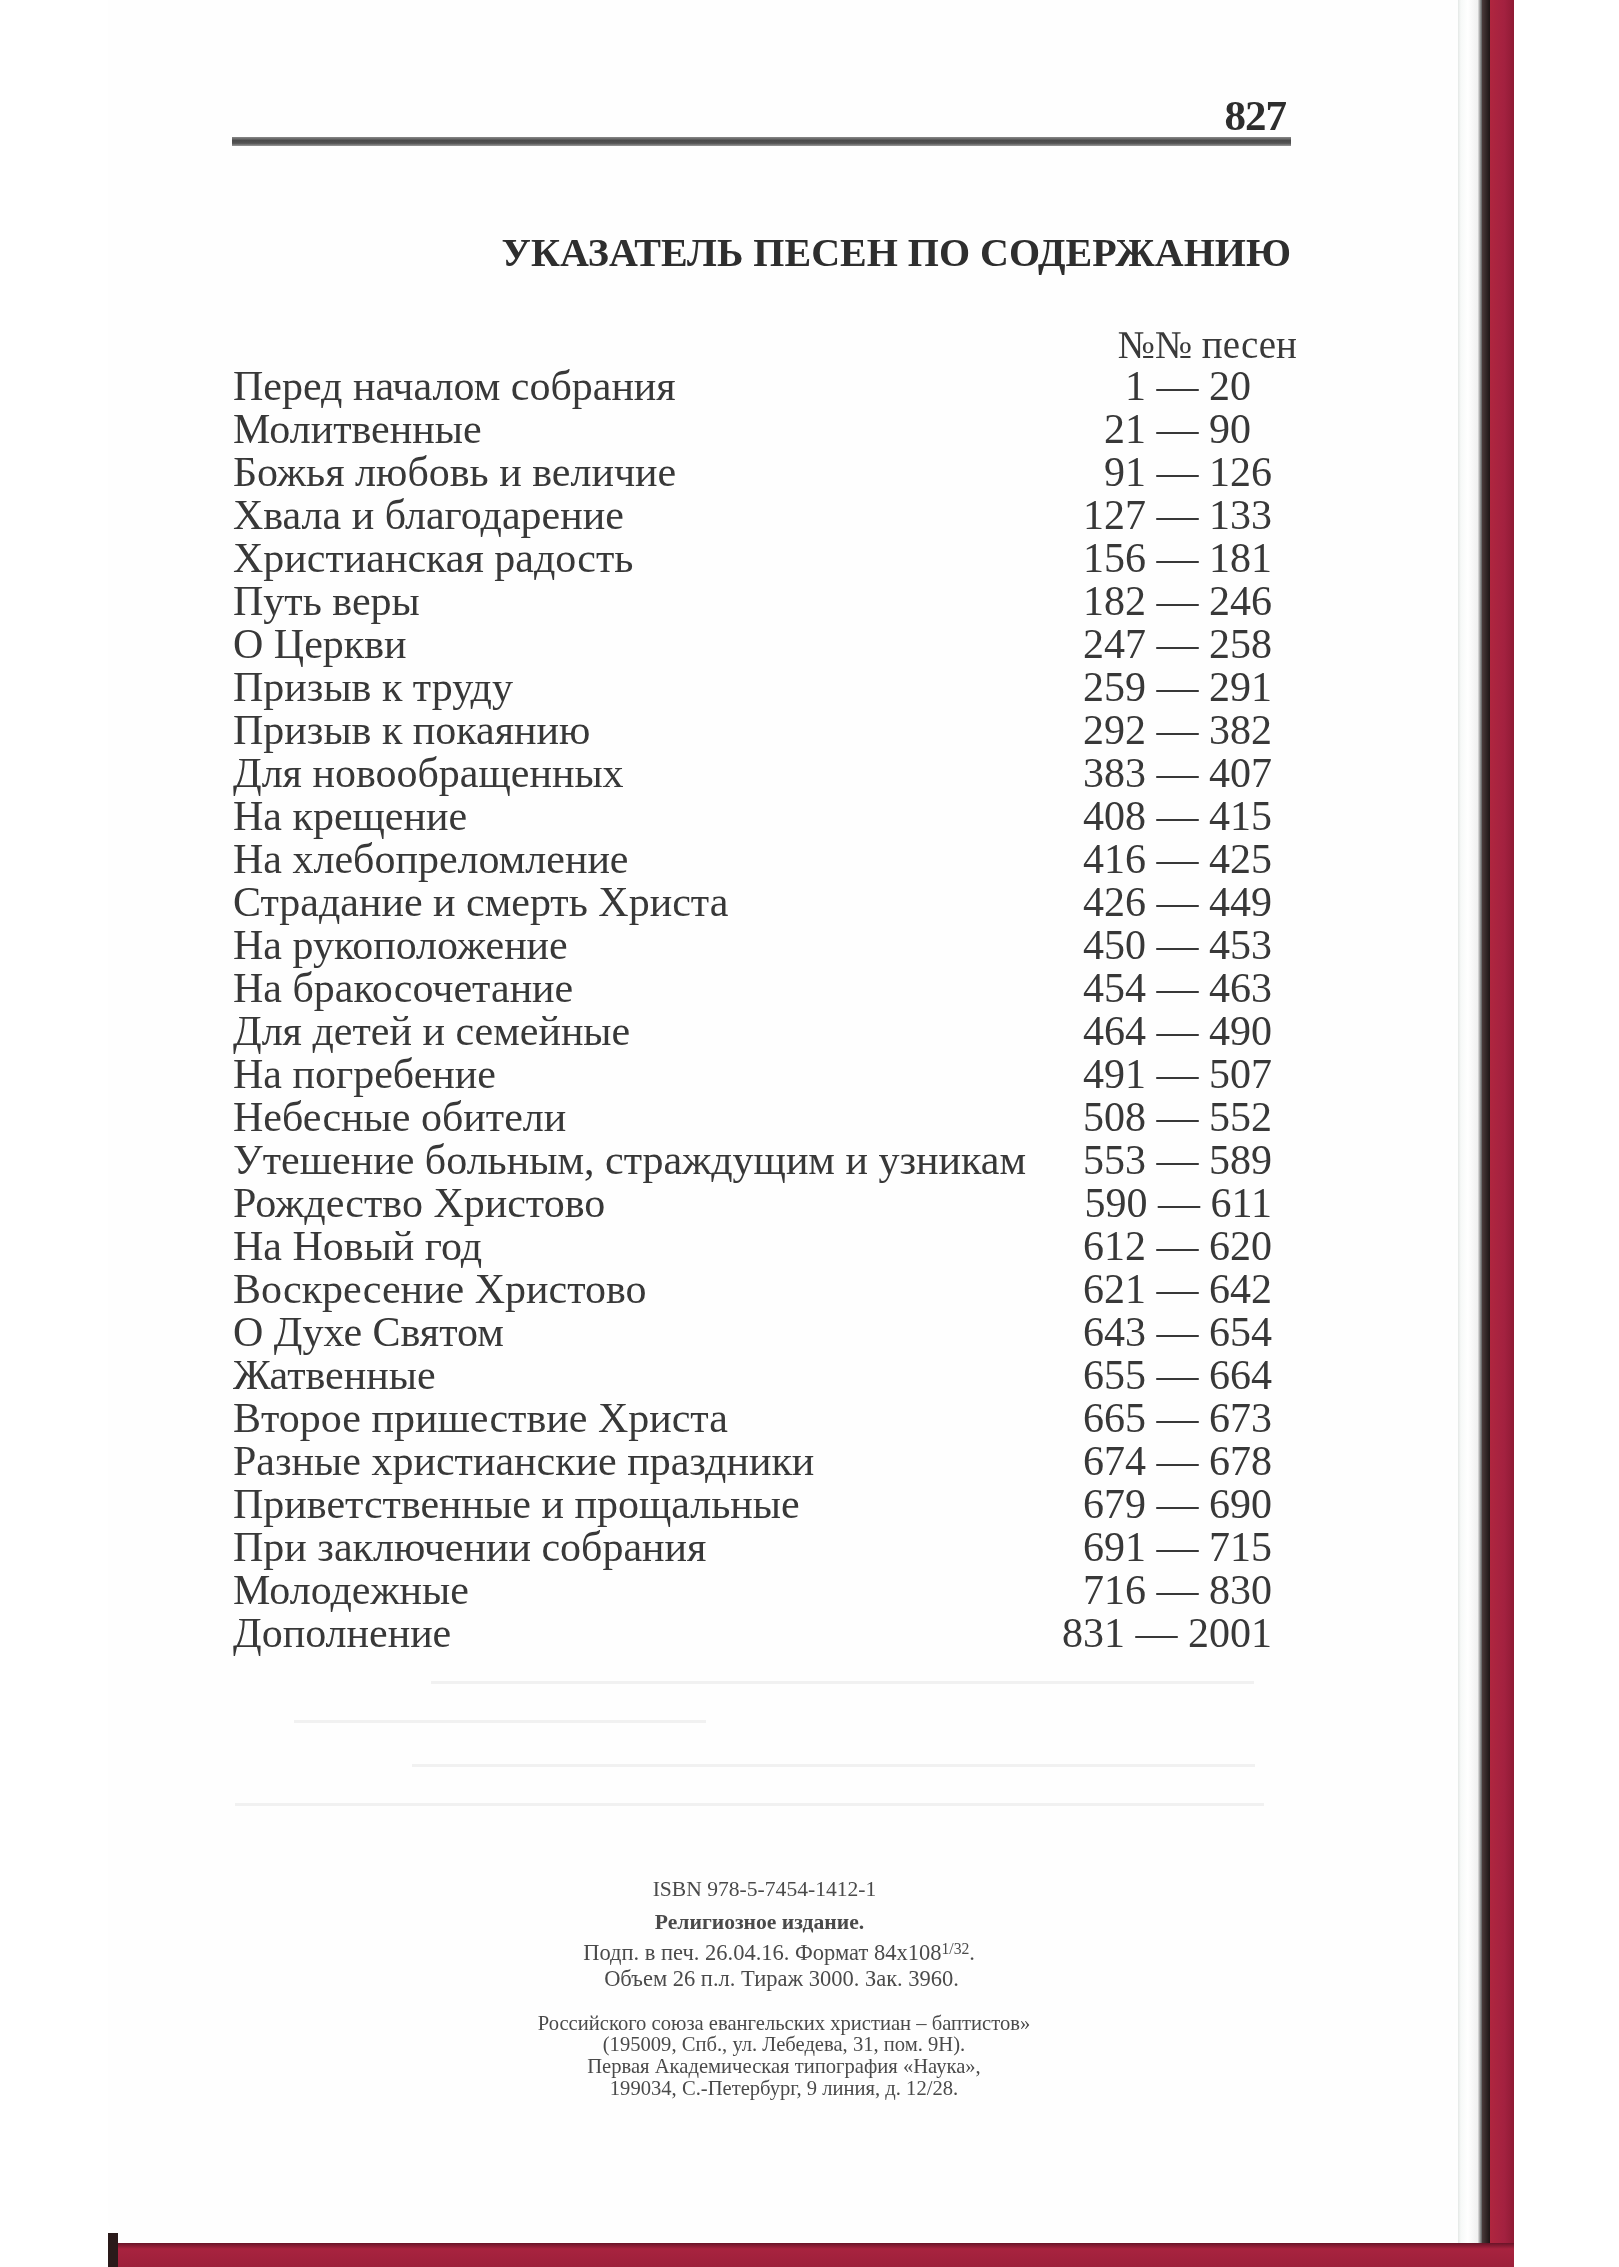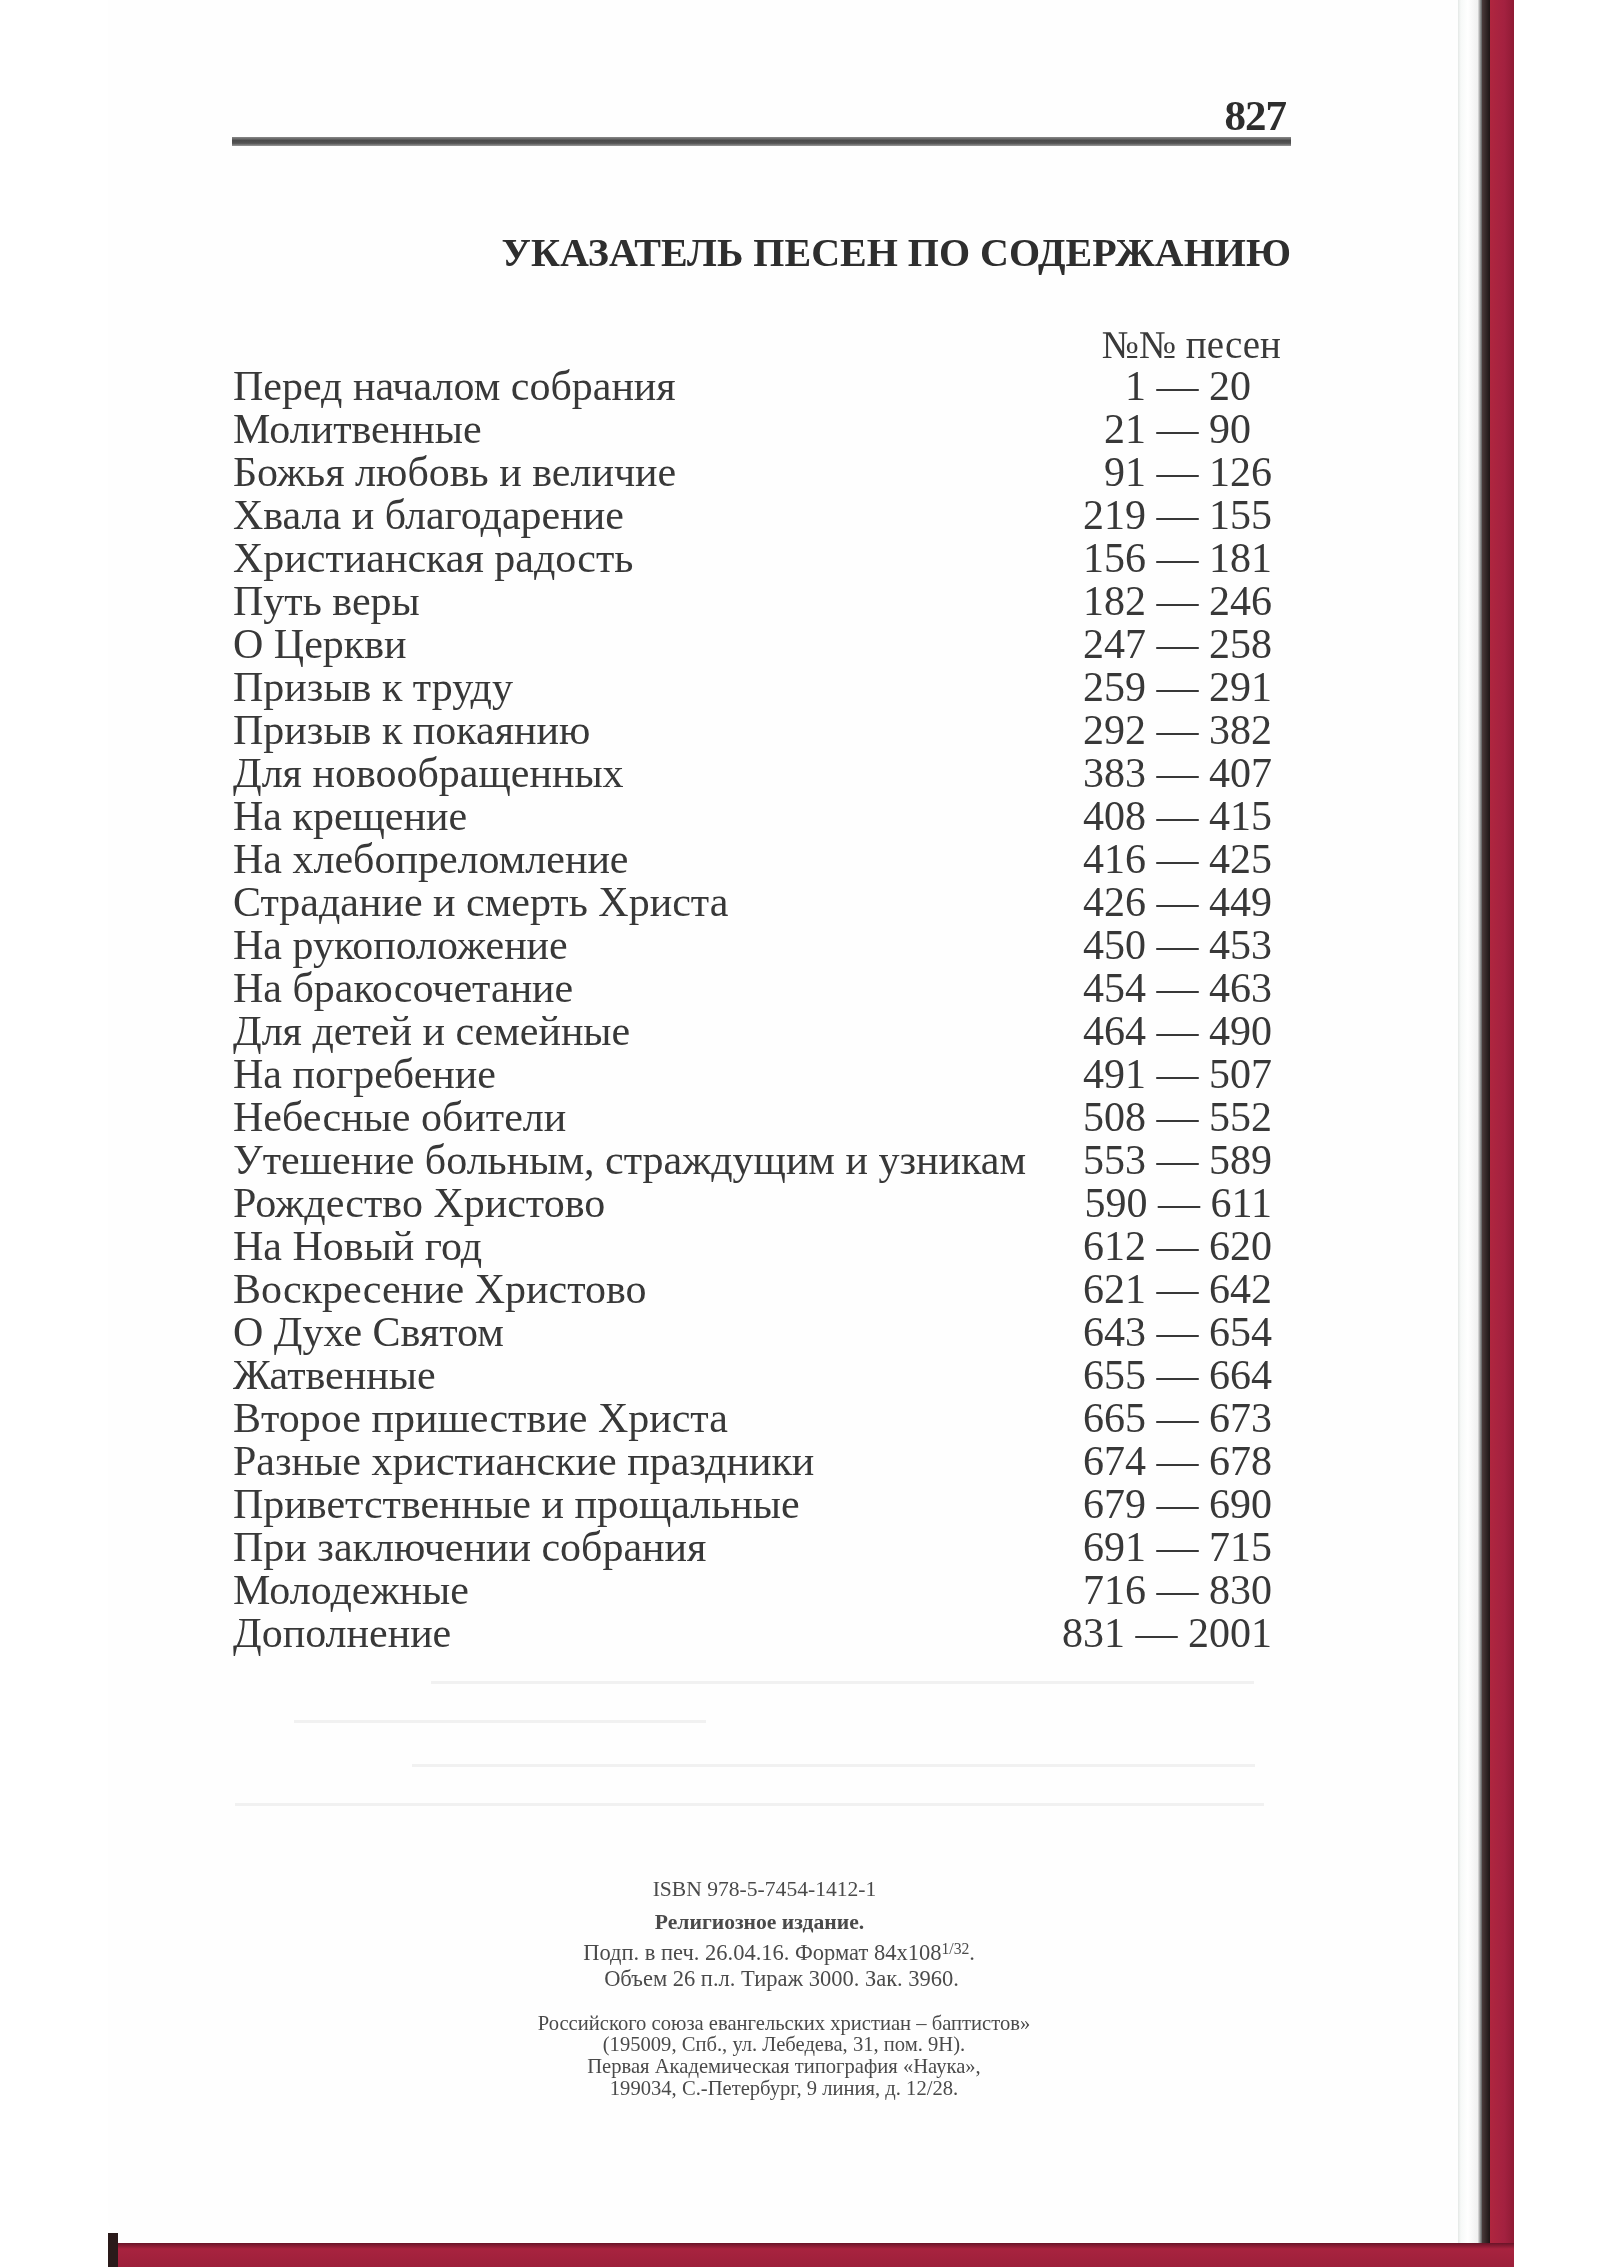--- a/index.html
+++ b/index.html
@@ -89,21 +89,21 @@
     top: 227px;
     text-align: right;
     font-size: 40px;
     font-weight: bold;
     line-height: 51px;
     color: #2e2e2e;
     letter-spacing: 0px;
   }
   .col-header {
     position: absolute;
-    right: 338px;
+    right: 322px;
     top: 323px;
     font-size: 39px;
     line-height: 43px;
     color: #3a3a3a;
   }
   .entries {
     position: absolute;
     left: 233px;
     top: 365px;
     width: 1039px;
@@ -208,21 +208,21 @@
     <li class="entry">
       <span class="entry-topic">Молитвенные</span>
       <span class="entry-range">21 — 90 </span>
     </li>
     <li class="entry">
       <span class="entry-topic">Божья любовь и величие</span>
       <span class="entry-range">91 — 126</span>
     </li>
     <li class="entry">
       <span class="entry-topic">Хвала и благодарение</span>
-      <span class="entry-range">219 — 155</span>
+      <span class="entry-range">127 — 133</span>
     </li>
     <li class="entry">
       <span class="entry-topic">Христианская радость</span>
       <span class="entry-range">156 — 181</span>
     </li>
     <li class="entry">
       <span class="entry-topic">Путь веры</span>
       <span class="entry-range">182 — 246</span>
     </li>
     <li class="entry">

